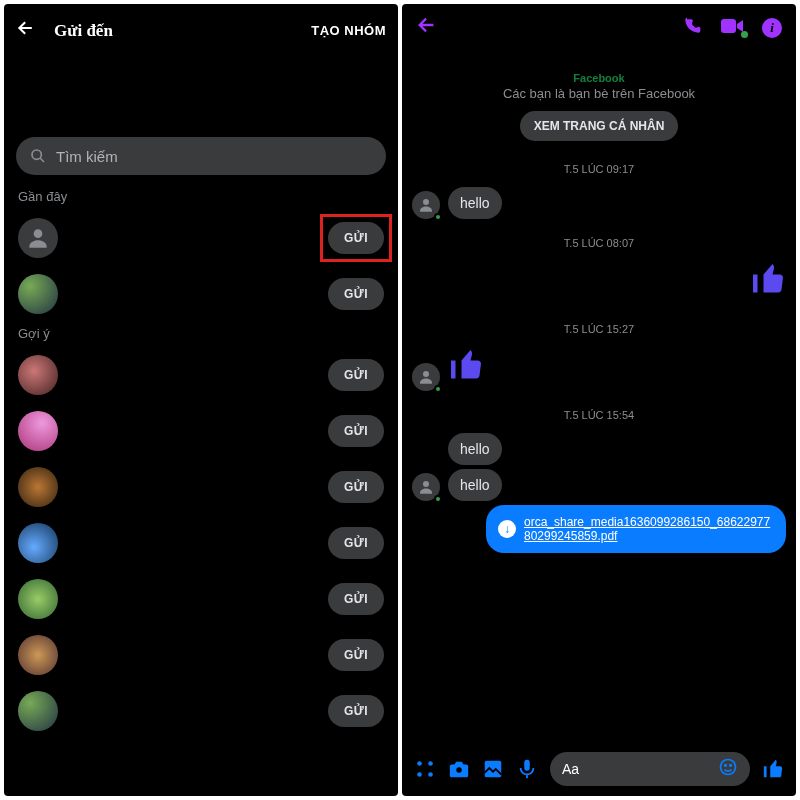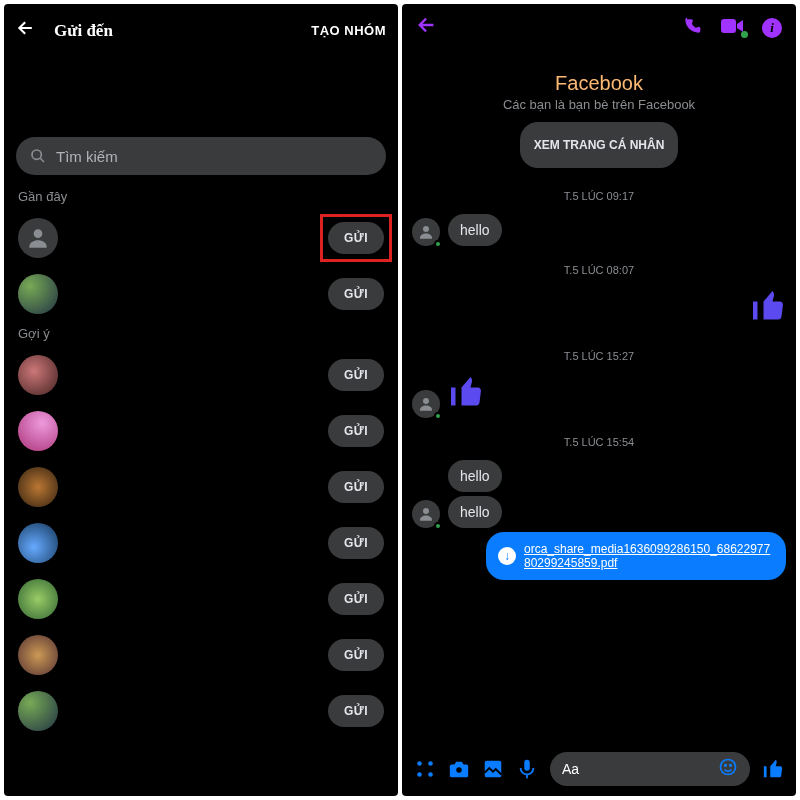--- a/index.html
+++ b/index.html
@@ -98,28 +98,28 @@
     width:20px; height:20px; border-radius:50%;
     background:#a033ff; color:#000;
     display:flex; align-items:center; justify-content:center;
     font-style:italic; font-weight:900; font-family:Georgia,serif;
     font-size:13px;
   }
   .r-profile {
     text-align:center;
     padding:20px 0 8px 0;
   }
-  .r-name { color:#fdba74; font-weight:400; font-size:20px; }
+  .r-name { color:#15803d; font-weight:700; font-size:11px; }
   .r-sub { color:#8a8d91; font-size:13px; margin-top:2px; }
   .r-viewbtn {
     display:inline-block;
     margin-top:10px;
     background:#3a3b3c; color:#e4e6eb;
     border:none; border-radius:18px;
-    padding:16px 14px;
+    padding:8px 14px;
     font-size:12px; font-weight:700;
   }
   .r-msgs { flex:1; overflow:hidden; padding:0 10px; }
   .r-time { text-align:center; color:#8a8d91; font-size:11px; padding:14px 0 8px 0; }
   .r-msg {
     display:flex; align-items:flex-end; gap:8px;
     margin:4px 0;
   }
   .r-msg.right { justify-content:flex-end; }
   .r-mavatar {

